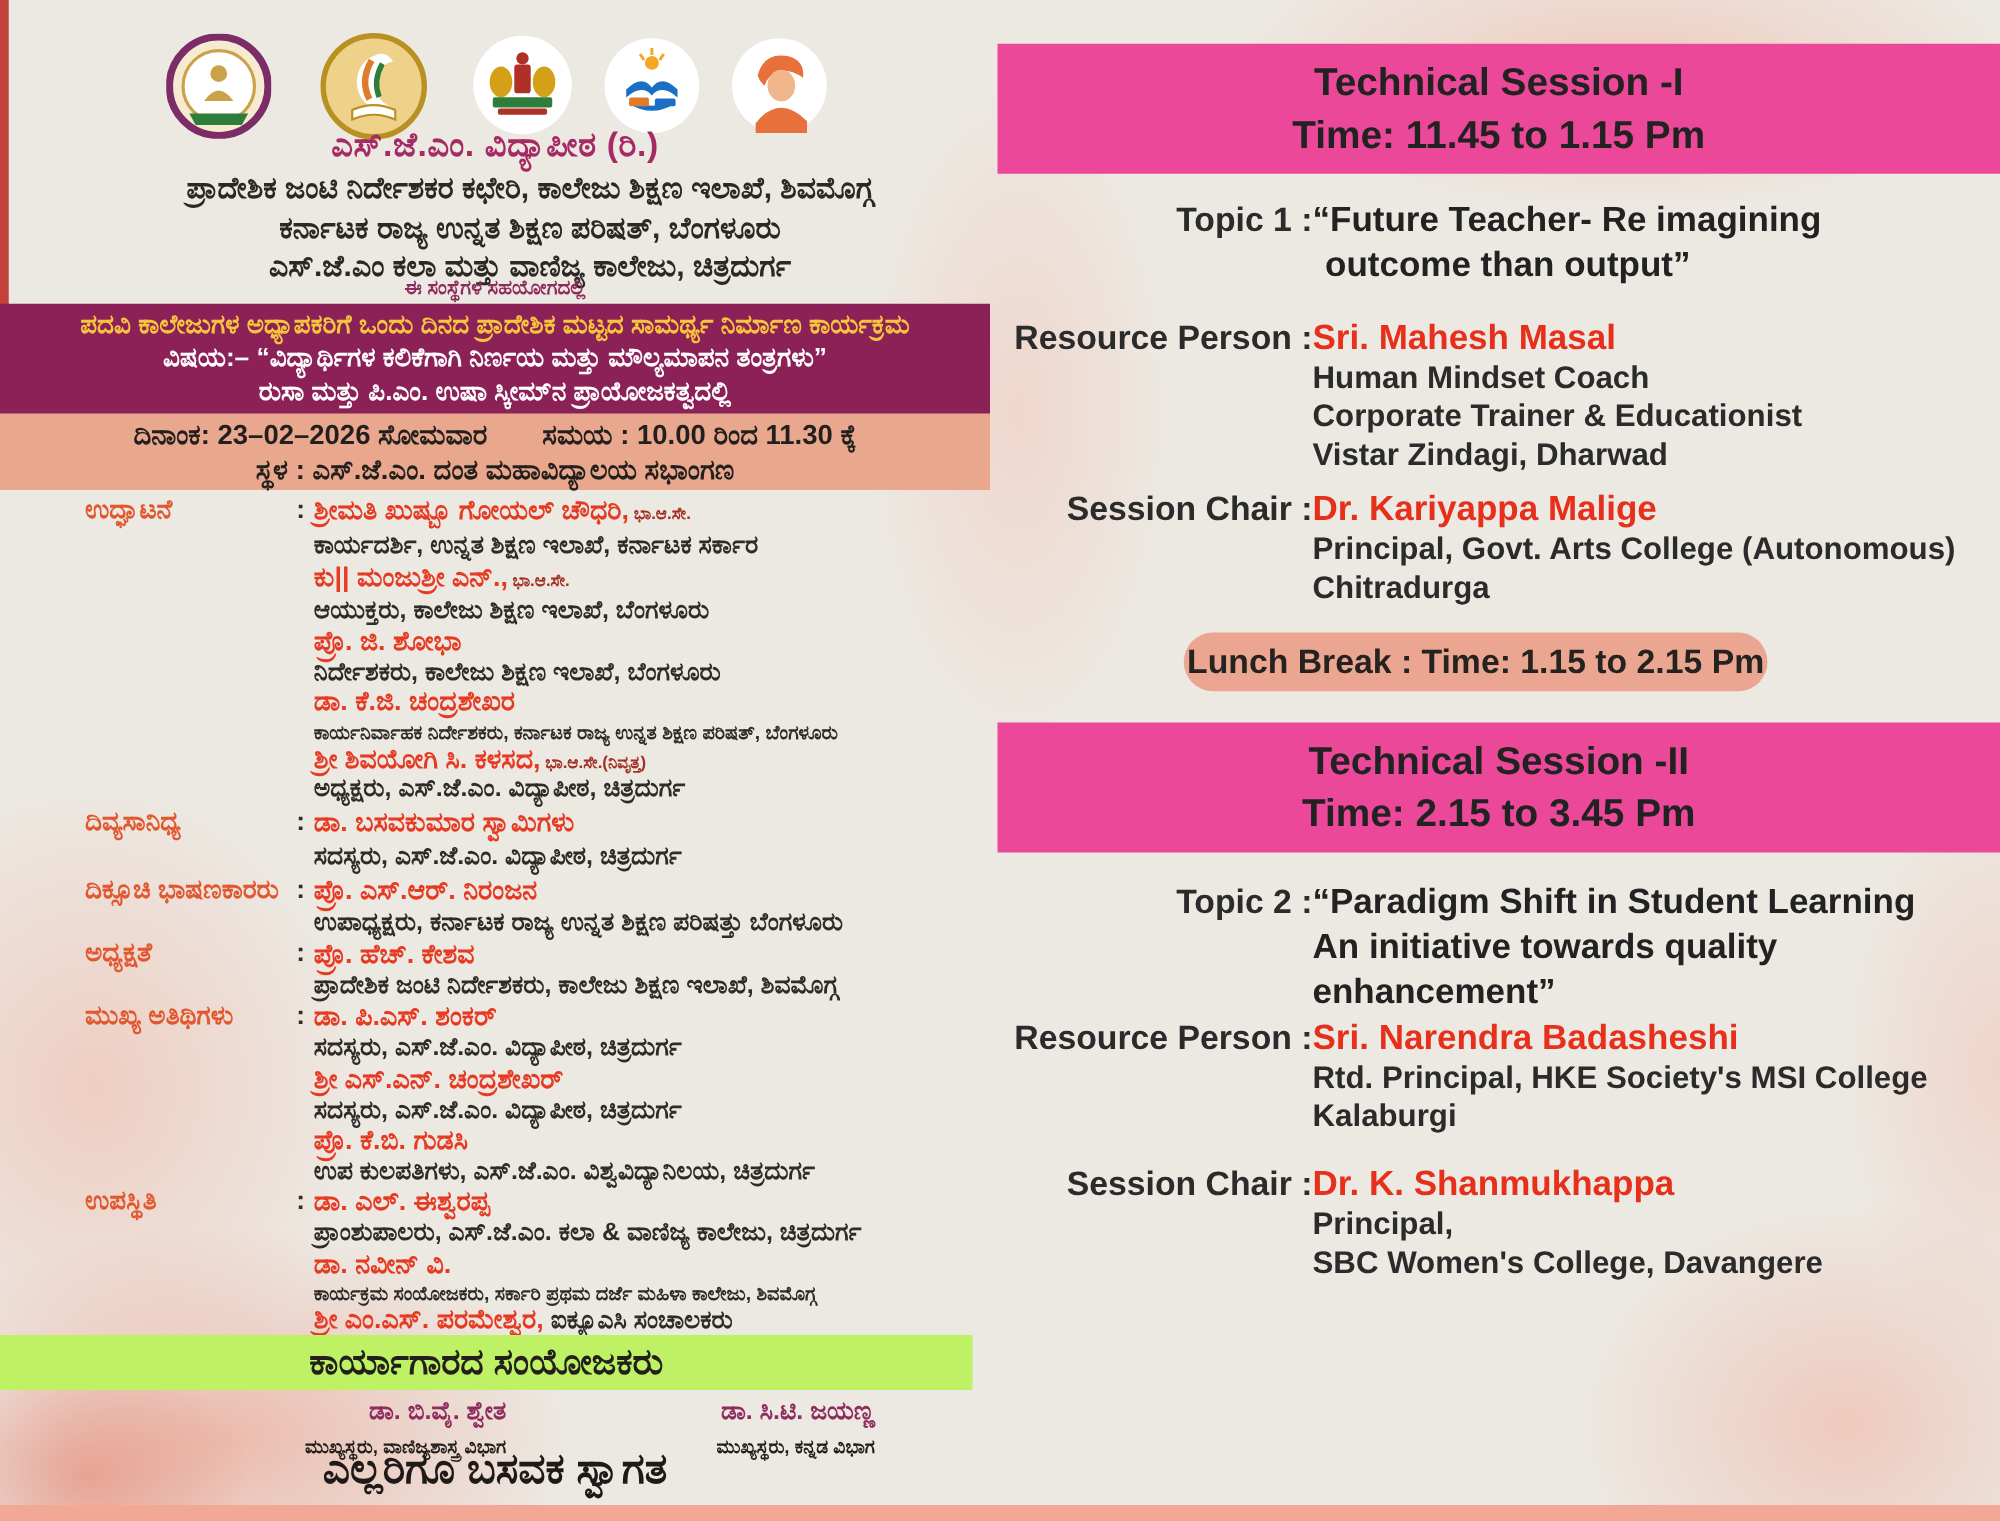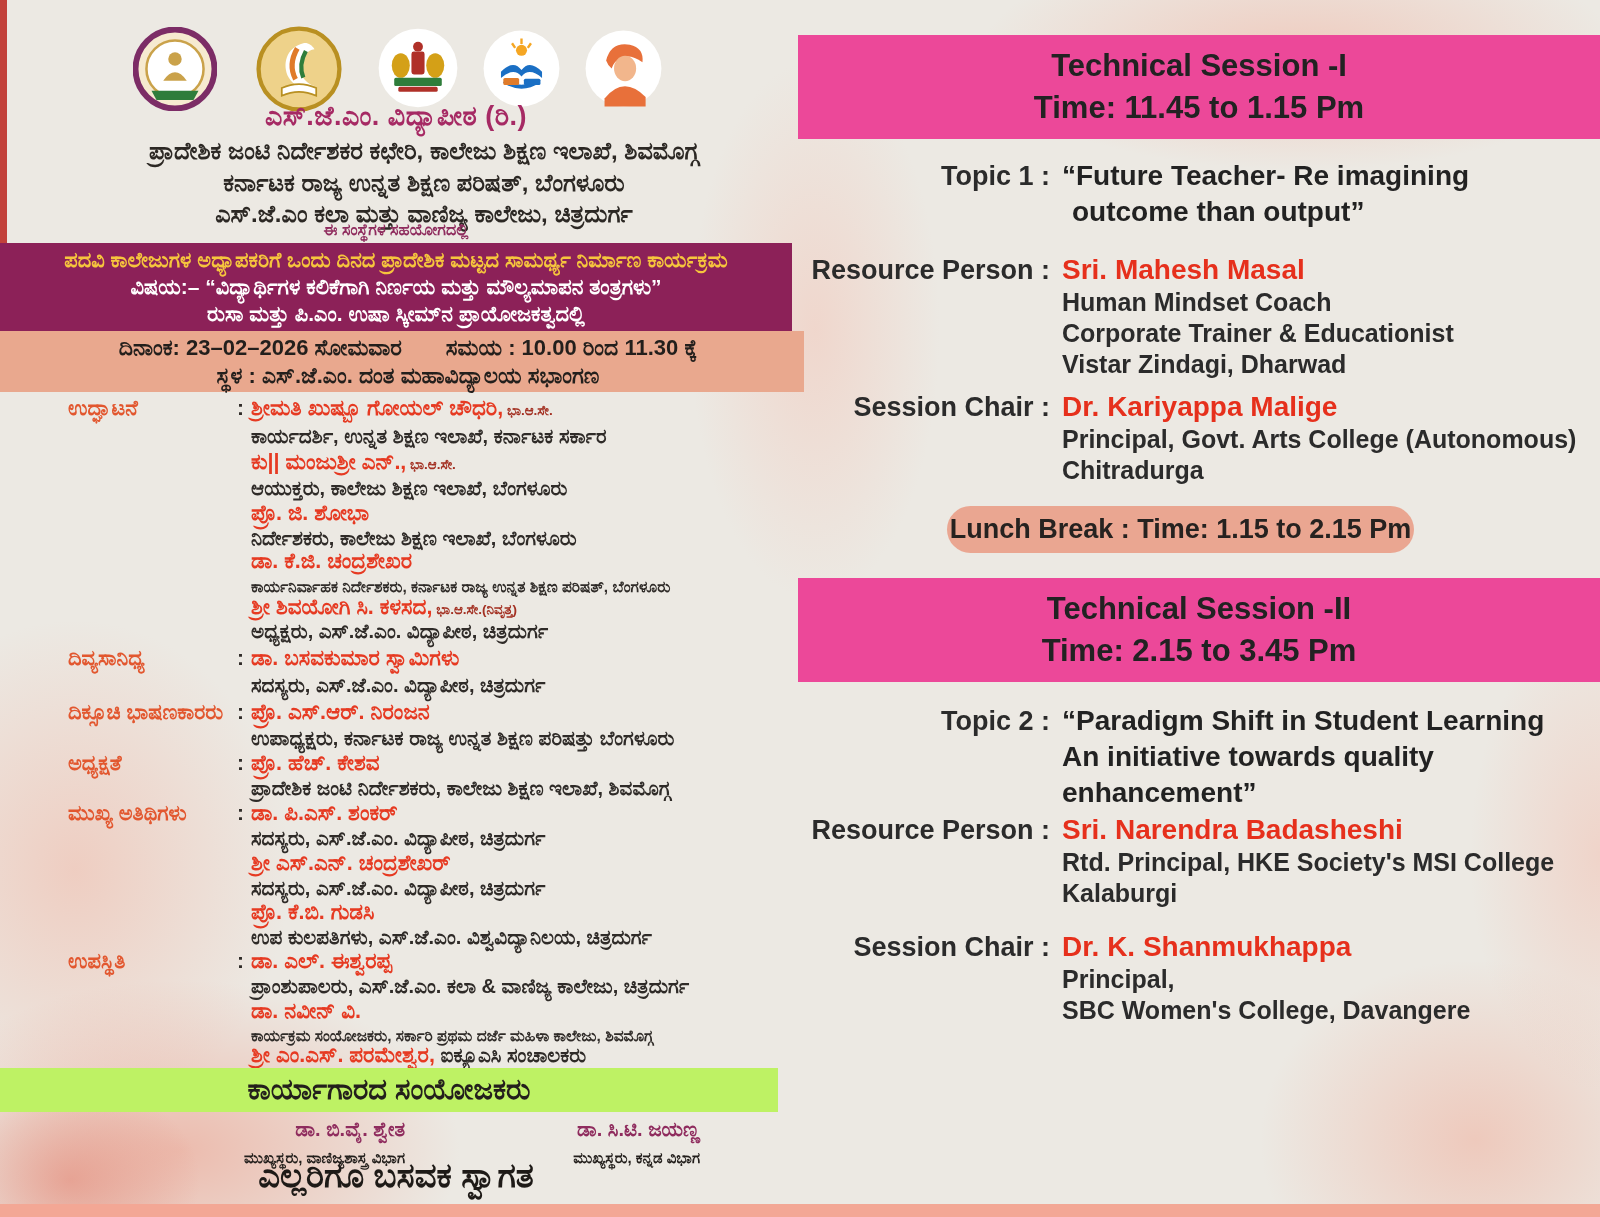--- a/index.html
+++ b/index.html
@@ -16,21 +16,21 @@
   .hline{position:absolute;left:0;width:792px;text-align:center;
     font-size:24px;font-weight:700;color:#2c2824;padding-left:28px;}
   .collab{position:absolute;left:0;top:221px;width:792px;text-align:center;
     font-size:16px;font-weight:700;color:#8f2c5e;}
   
   .maroon-band{position:absolute;left:0;top:243px;width:792px;height:88px;background:#8c2158;
     display:flex;flex-direction:column;align-items:center;justify-content:center;gap:3px;}
   .maroon-band .gold{font-size:21px;font-weight:700;color:#f6c53d;white-space:nowrap;}
   .maroon-band .white{font-size:21px;font-weight:700;color:#ffffff;white-space:nowrap;}
   .date-band{position:absolute;left:0;top:331px;width:792px;height:61px;background:#e9a88e;
-    display:flex;flex-direction:column;align-items:center;justify-content:center;gap:2px;padding-left:12px;}
+    display:flex;flex-direction:column;align-items:center;justify-content:center;gap:2px;}
   .date-band div{font-size:22px;font-weight:700;color:#231f1c;white-space:pre;}
   
   #program-list{position:absolute;left:0;top:0;width:792px;height:1217px;}
   .prow{position:absolute;left:0;width:792px;height:27px;white-space:nowrap;}
   .plabel{position:absolute;left:68px;top:0;font-size:21px;font-weight:700;color:#e2572f;}
   .pcolon{position:absolute;left:237px;top:0;font-size:21px;font-weight:700;color:#2f2b28;}
   .pname{position:absolute;left:251px;top:0;font-size:21.5px;font-weight:700;color:#e63a22;}
   .pdesc{position:absolute;left:251px;top:1px;font-size:20px;font-weight:700;color:#2f2b28;}
   .prow.small .pdesc{font-size:15.5px;top:4px;}
   .psuffix{font-size:13.5px;color:#a33022;font-weight:700;}
@@ -44,21 +44,21 @@
   .orgrole{font-size:15px;font-weight:700;color:#221e1b;margin-top:8px;}
   .welcome{position:absolute;left:0;top:1156px;width:792px;text-align:center;
     font-size:34px;font-weight:700;color:#1e1a17;}
   
   .rbanner{position:absolute;left:798px;width:802px;height:104px;background:#ec4899;
     display:flex;flex-direction:column;align-items:center;justify-content:center;gap:6px;}
   .rbanner .t{font-size:31px;font-weight:700;color:#222222;}
   .rrow{position:absolute;left:798px;width:802px;display:flex;align-items:flex-start;}
   .rlabel{width:252px;text-align:right;font-size:27px;font-weight:700;color:#2b2b2b;flex:none;
     line-height:34px;}
-  .rcontent{margin-left:12px;}
+  .rcontent{}
   .rname{font-size:28px;font-weight:700;color:#e6301c;line-height:34px;}
   .rdesc{font-size:25px;font-weight:700;color:#2b2b2b;line-height:31px;}
   .topic-line{font-size:28px;font-weight:700;color:#222222;line-height:36px;}
   .topic-line.indent{padding-left:10px;}
   .lunch-pill{position:absolute;left:947px;top:506px;width:467px;height:47px;border-radius:24px;
     background:#eaa691;display:flex;align-items:center;justify-content:center;
     font-size:27px;font-weight:700;color:#262220;}
   .bottom-strip{position:absolute;left:0;top:1204px;width:1600px;height:13px;background:#f3a795;}
   .red-strip{position:absolute;left:0;top:0;width:7px;height:251px;background:#c2413b;}
 </style>

